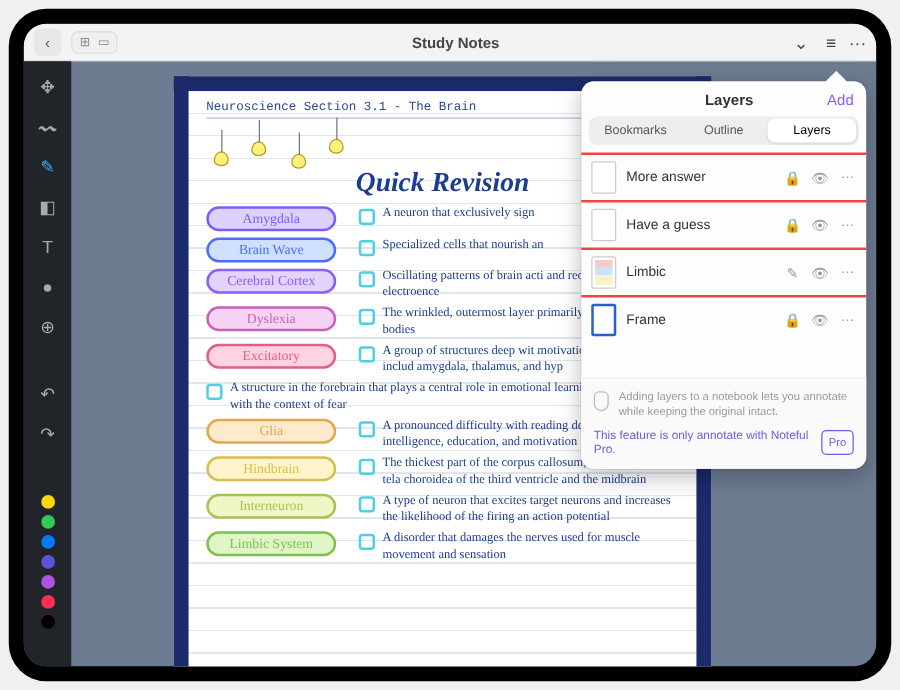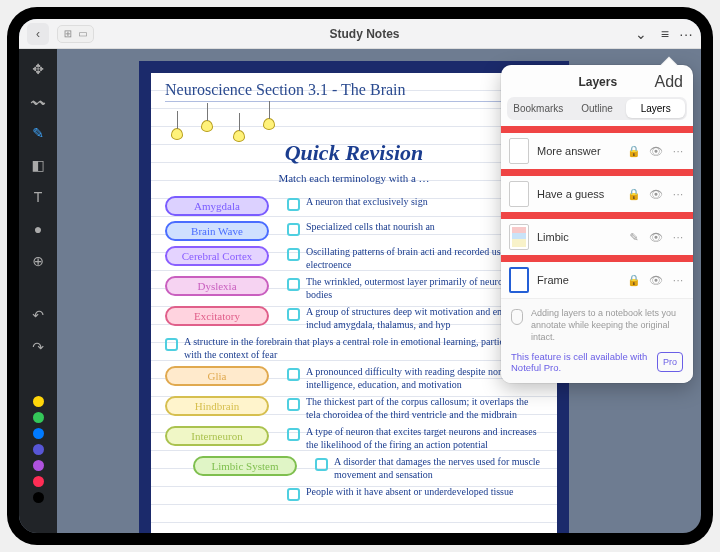--- a/index.html
+++ b/index.html
@@ -17,47 +17,47 @@
   .topbar .chev { font-size:10px; color:#888; margin-right:4px; }
   
   .lefttools { position:absolute; left:0; top:30px; bottom:0; width:38px; background:#212428; display:flex; flex-direction:column; align-items:center; padding:10px 0; gap:12px; z-index:3; }
   .lefttools .ticon { width:20px; height:20px; display:flex; align-items:center; justify-content:center; color:#aaa; font-size:14px; }
   .lefttools .ticon.active { color:#3fa7ff; }
   .lefttools .spacer { flex:0 0 10px; }
   .lefttools .colordot { width:11px; height:11px; border-radius:50%; }
   
   .canvas { position:absolute; left:120px; top:42px; width:430px; height:480px; background:#fff; border:12px solid #1b2a6b; border-bottom:none; z-index:1; }
   .canvas .page { position:absolute; inset:0; padding:8px 14px 0 14px; overflow:hidden; background: repeating-linear-gradient(#fff, #fff 17px, #e1e5ee 17px, #e1e5ee 18px); }
-  .canvas .subjline { font-family: Liberation Serif, serif; color:#2a4a8f; font-size:16px; border-bottom:1px solid #b0bde0; padding-bottom:2px; margin-bottom:4px; }
+  .canvas .subjline { font-family: Liberation Mono, monospace; color:#2a4a8f; font-size:10px; border-bottom:1px solid #b0bde0; padding-bottom:2px; margin-bottom:4px; }
   .canvas .bulbs { height:34px; position:relative; }
   .bulb { position:absolute; width:12px; height:12px; background:#fff27a; border:1px solid #b59b1b; border-radius:50% 50% 50% 50% / 60% 60% 40% 40%; }
   .bulb::before { content:""; position:absolute; top:-18px; left:5px; width:1px; height:18px; background:#777; }
   .canvas h1 { font-family: Georgia, serif; color:#1b3d8f; font-size:22px; text-align:center; margin:0 0 6px 0; font-weight:600;font-style:italic; }
   .canvas .instr { color:#1b3d8f; font-family: 'Comic Sans MS', cursive; font-size:11px; text-align:center; margin-bottom:12px; }
   .match-row { display:flex; align-items:flex-start; gap:18px; margin-bottom:5px; }
   .term { width:104px; min-height:20px; border:2px solid; border-radius:11px; display:flex; align-items:center; justify-content:center; font-family:'Comic Sans MS',cursive; font-size:11px; padding:1px 4px; }
   .def { flex:1; display:flex; align-items:flex-start; gap:6px; }
   .chk { width:13px; height:13px; border:2px solid #4fcfe0; border-radius:3px; flex-shrink:0; margin-top:2px; }
   .deftxt { font-family:'Comic Sans MS', cursive; font-size:10px; color:#1b3d8f; line-height:1.25; }
   
-  .layers { position:absolute; right:8px; top:46px; width:192px; background:#fdfdfd; border-radius:10px; box-shadow:0 6px 20px rgba(0,0,0,0.25), 0 0 0 1px rgba(0,0,0,0.05); z-index:5; font-size:11px; color:#333; }
+  .layers { position:absolute; right:8px; top:46px; width:228px; background:#fdfdfd; border-radius:10px; box-shadow:0 6px 20px rgba(0,0,0,0.25), 0 0 0 1px rgba(0,0,0,0.05); z-index:5; font-size:11px; color:#333; }
   .layers .arrow { position:absolute; top:-6px; right:18px; width:12px; height:12px; background:#fdfdfd; transform:rotate(45deg); border-left:1px solid rgba(0,0,0,0.05); border-top:1px solid rgba(0,0,0,0.05); }
   .layers .hdr { display:flex; align-items:center; justify-content:space-between; padding:8px 10px 6px; }
   .layers .hdr .ttl { font-weight:600; font-size:12px; flex:1; text-align:center; }
-  .layers .hdr .add { color:#404040; font-size:16px;text-align:right; }
+  .layers .hdr .add { color:#8b5cf6; font-size:12px;text-align:right; }
   .layers .seg { display:flex; margin:0 6px 6px; background:#eeeef0; border-radius:7px; padding:2px; }
   .layers .seg div { flex:1; text-align:center; font-size:10px; padding:4px 0; border-radius:6px; color:#555; }
   .layers .seg .sel { background:#fff; color:#000; box-shadow:0 1px 2px rgba(0,0,0,0.1); }
-  .lrow { display:flex; align-items:center; padding:5px 8px; gap:8px; border-top:7px solid #ef4444; }
+  .lrow { display:flex; align-items:center; padding:5px 8px; gap:8px; border-top:2px solid #ef4444; }
   .lrow .thumb { width:20px; height:26px; border:1px solid #ccc; border-radius:2px; background:#fff; position:relative; overflow:hidden; }
   .lrow .thumb.blueb { border:2px solid #245fd6; }
   .lrow .thumb.notes::after { content:""; position:absolute; inset:2px; background:linear-gradient(#f8c9c9 0 30%, #c9e3f8 30% 60%, #f8f2c9 60% 100%); }
   .lrow .lname { flex:1; font-size:11px; }
   .lrow .licon { width:14px; text-align:center; color:#999; font-size:11px; }
-  .layers .tip { padding:8px 12px 4px 30px; font-size:9px; color:#9a9a9a; line-height:1.35; position:relative; background:#fafafa; border-top:1px solid #eee; }
+  .layers .tip { padding:8px 12px 4px 30px; font-size:9px; color:#9a9a9a; line-height:1.35; position:relative; background:#fafafa; border-top:1px solid #eee;margin-top:28px; }
   .layers .tip::before { content:""; position:absolute; left:10px; top:10px; width:10px; height:14px; border:1.5px solid #bbb; border-radius:5px 5px 7px 7px; }
   .layers .probar { display:flex; align-items:center; justify-content:space-between; padding:4px 10px 10px; background:#fafafa; border-radius:0 0 10px 10px; }
   .layers .probar .protxt { color:#6a5ee6; font-size:9.5px; }
   .layers .probar .probadge { border:1px solid #6a5ee6; color:#6a5ee6; font-size:9px; padding:4px 5px; border-radius:4px; }
 </style>
 </head>
 <body>
 
 <div class="device">
 <div class="screen">
@@ -102,21 +102,20 @@
   <div class="canvas">
     <div class="page">
       <div class="subjline">Neuroscience Section 3.1 - The Brain</div>
       <div class="bulbs">
         <div class="bulb" style="left:6px; top:22px"></div>
         <div class="bulb" style="left:36px; top:14px"></div>
         <div class="bulb" style="left:68px; top:24px"></div>
         <div class="bulb" style="left:98px; top:12px"></div>
       </div>
       <h1>Quick Revision</h1>
-      <div class="instr">Match each terminology with a …</div>
       <div id="match-rows">
             <div class="match-row">
               <div class="term" style="background: rgb(220, 209, 255); border-color: rgb(122, 92, 255); color: rgb(122, 92, 255);">Amygdala</div>
               <div class="def">
                 <div class="chk"></div>
                 <div class="deftxt">A neuron that exclusively sign</div>
               </div>
             </div>
             <div class="match-row">
               <div class="term" style="background: rgb(207, 224, 255); border-color: rgb(74, 109, 255); color: rgb(74, 109, 255);">Brain Wave</div>
@@ -176,32 +175,25 @@
             </div>
             <div class="match-row">
               <div class="term" style="background: rgb(240, 247, 198); border-color: rgb(170, 194, 79); color: rgb(170, 194, 79);">Interneuron</div>
               <div class="def">
                 <div class="chk"></div>
                 <div class="deftxt">A type of neuron that excites target neurons and
 increases the likelihood of the firing an action potential</div>
               </div>
             </div>
             <div class="match-row">
-              <div class="term" style="background: rgb(224, 245, 198); border-color: rgb(127, 191, 79); color: rgb(127, 191, 79); margin-left: 28px;">Limbic System</div>
+              <div class="term" style="background: rgb(224, 245, 198); border-color: rgb(127, 191, 79); color: rgb(127, 191, 79);">Limbic System</div>
               <div class="def">
                 <div class="chk"></div>
                 <div class="deftxt">A disorder that damages the nerves used for
 muscle movement and sensation</div>
-              </div>
-            </div>
-            <div class="match-row">
-              <div class="term" style="background: rgb(255, 255, 255); border-color: rgb(255, 255, 255); color: rgb(255, 255, 255); visibility: hidden;"></div>
-              <div class="def">
-                <div class="chk"></div>
-                <div class="deftxt">People with it have absent or underdeveloped tissue</div>
               </div>
             </div>
           </div>
     </div>
   </div>
 
   <div class="layers">
     <div class="arrow"></div>
     <div class="hdr">
       <span style="width:30px"></span>
@@ -238,19 +230,19 @@
           <div class="lrow">
             <div class="thumb blueb"></div>
             <div class="lname">Frame</div>
             <div class="licon">🔒</div>
             <div class="licon">👁</div>
             <div class="licon">···</div>
           </div>
         </div>
     <div class="tip">Adding layers to a notebook lets you annotate while keeping the original intact.</div>
     <div class="probar">
-      <span class="protxt">This feature is cell available with Noteful Pro.</span>
+      <span class="protxt">This feature is only annotate with Noteful Pro.</span>
       <span class="probadge">Pro</span>
     </div>
   </div>
 
 </div>
 </div>
 
 </body></html>

